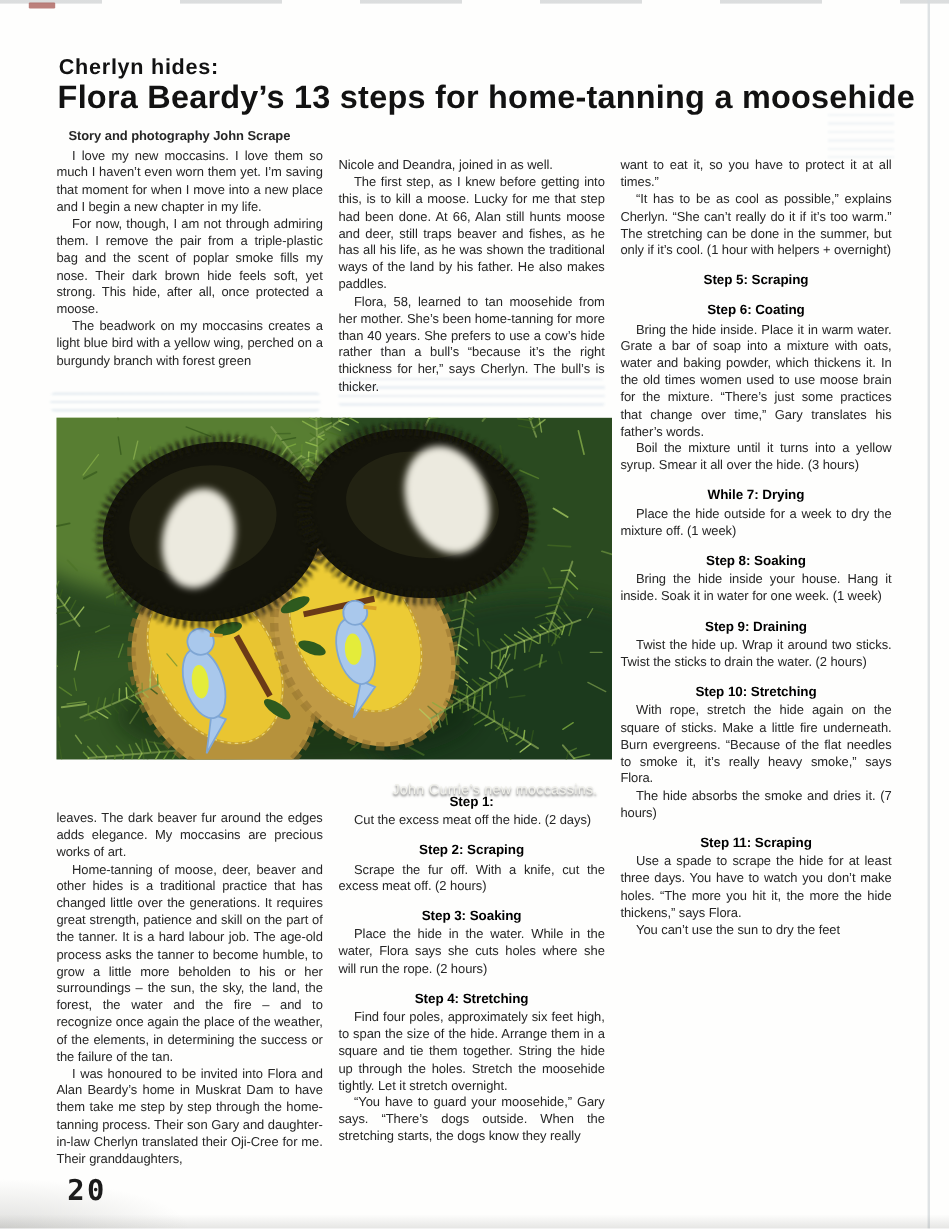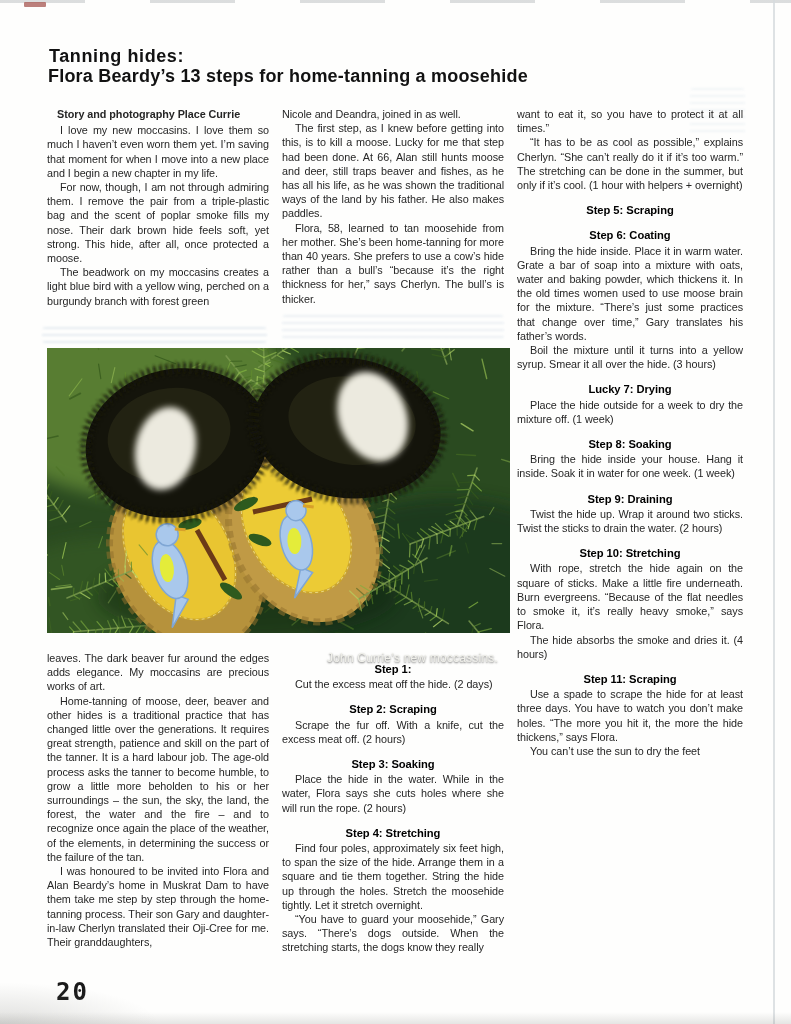--- a/index.html
+++ b/index.html
@@ -14,25 +14,25 @@
         background:linear-gradient(to bottom,rgba(0,0,0,0),rgba(115,115,110,.18));}
   .corner-shade{position:absolute;left:0;bottom:0;width:160px;height:42px;
         background:radial-gradient(ellipse at 0% 100%,rgba(110,110,105,.22),transparent 70%);}
   .ghost{position:absolute;filter:blur(1px);border-radius:4px;
         background:repeating-linear-gradient(to bottom,rgba(135,168,198,.20) 0 2px,transparent 2px 7px);}
   .ghost1{left:42px;top:327px;width:225px;height:16px;}
   .ghost2{left:282px;top:315px;width:222px;height:24px;opacity:.8;}
   .ghost3{left:690px;top:88px;width:55px;height:48px;opacity:.55;}
   
   .kicker{position:absolute;left:49px;top:46px;font-size:18px;font-weight:bold;letter-spacing:.6px;color:#121212;}
-  .title{position:absolute;left:48px;top:66px;margin:0;font-size:18px;font-weight:bold;letter-spacing:.2px;color:#121212;white-space:nowrap;}
+  .title{position:absolute;left:48px;top:66px;margin:0;font-size:27px;font-weight:bold;letter-spacing:.2px;color:#121212;white-space:nowrap;}
   
   .colblock{position:absolute;width:222px;font-size:10.8px;line-height:14.2px;text-align:justify;letter-spacing:-.05px;}
   .colblock p{margin:0;text-indent:13px;}
-  .colblock p.cont{text-indent:0;}
+  .colblock p.cont{text-indent:0;margin-top:24px;}
   .colblock p.byline{font-weight:bold;text-indent:10px;margin-bottom:2px;}
   .colblock h3.step{font-size:11.2px;line-height:14.2px;margin:11px 0 1px;font-weight:bold;color:#000;text-align:center;}
   .col1-top{left:47px;top:107px;}
   .col2-top{left:282px;top:107px;}
   .col3{left:517px;top:107px;width:226px;}
   .col1-bottom{left:47px;top:651px;}
   .col2-bottom{left:282px;top:651px;}
   
   .photo{position:absolute;left:47px;top:348px;width:463px;height:325px;margin:0;}
   .photo svg{display:block;width:463px;height:285px;}
@@ -47,50 +47,50 @@
 
 <div class="page">
 
   <div class="top-edge"></div>
   <div class="red-mark"></div>
   <div class="right-edge-line"></div>
   <div class="ghost ghost1"></div>
   <div class="ghost ghost2"></div>
   <div class="ghost ghost3"></div>
 
-  <div class="kicker">Tanning hides:</div>
+  <div class="kicker">Cherlyn hides:</div>
   <h1 class="title">Flora Beardy’s 13 steps for home-tanning a moosehide</h1>
 
   <div class="colblock col1-top">
-      <p class="byline">Story and photography Place Currie</p>
+      <p class="byline">Story and photography John Scrape</p>
       <p>I love my new moccasins. I love them so much I haven’t even worn them yet. I’m saving that moment for when I move into a new place and I begin a new chapter in my life.</p>
       <p>For now, though, I am not through admiring them. I remove the pair from a triple-plastic bag and the scent of poplar smoke fills my nose. Their dark brown hide feels soft, yet strong. This hide, after all, once protected a moose.</p>
       <p>The beadwork on my moccasins creates a light blue bird with a yellow wing, perched on a burgundy branch with forest green</p>
     </div>
   <div class="colblock col2-top">
       <p class="cont">Nicole and Deandra, joined in as well.</p>
       <p>The first step, as I knew before getting into this, is to kill a moose. Lucky for me that step had been done. At 66, Alan still hunts moose and deer, still traps beaver and fishes, as he has all his life, as he was shown the traditional ways of the land by his father. He also makes paddles.</p>
       <p>Flora, 58, learned to tan moosehide from her mother. She’s been home-tanning for more than 40 years. She prefers to use a cow’s hide rather than a bull’s “because it’s the right thickness for her,” says Cherlyn. The bull’s is thicker.</p>
     </div>
   <div class="colblock col3">
       <p class="cont">want to eat it, so you have to protect it at all times.”</p>
       <p>“It has to be as cool as possible,” explains Cherlyn. “She can’t really do it if it’s too warm.” The stretching can be done in the summer, but only if it’s cool. (1 hour with helpers + overnight)</p>
       <h3 class="step">Step 5: Scraping</h3>
       <h3 class="step">Step 6: Coating</h3>
       <p>Bring the hide inside. Place it in warm water. Grate a bar of soap into a mixture with oats, water and baking powder, which thickens it. In the old times women used to use moose brain for the mixture. “There’s just some practices that change over time,” Gary translates his father’s words.</p>
       <p>Boil the mixture until it turns into a yellow syrup. Smear it all over the hide. (3 hours)</p>
-      <h3 class="step">Lucky 7: Drying</h3>
+      <h3 class="step">While 7: Drying</h3>
       <p>Place the hide outside for a week to dry the mixture off. (1 week)</p>
       <h3 class="step">Step 8: Soaking</h3>
       <p>Bring the hide inside your house. Hang it inside. Soak it in water for one week. (1 week)</p>
       <h3 class="step">Step 9: Draining</h3>
       <p>Twist the hide up. Wrap it around two sticks. Twist the sticks to drain the water. (2 hours)</p>
       <h3 class="step">Step 10: Stretching</h3>
       <p>With rope, stretch the hide again on the square of sticks. Make a little fire underneath. Burn evergreens. “Because of the flat needles to smoke it, it’s really heavy smoke,” says Flora.</p>
-      <p>The hide absorbs the smoke and dries it. (4 hours)</p>
+      <p>The hide absorbs the smoke and dries it. (7 hours)</p>
       <h3 class="step">Step 11: Scraping</h3>
       <p>Use a spade to scrape the hide for at least three days. You have to watch you don’t make holes. “The more you hit it, the more the hide thickens,” says Flora.</p>
       <p>You can’t use the sun to dry the feet</p>
     </div>
   <div class="colblock col1-bottom">
       <p class="cont">leaves. The dark beaver fur around the edges adds elegance. My moccasins are precious works of art.</p>
       <p>Home-tanning of moose, deer, beaver and other hides is a traditional practice that has changed little over the generations. It requires great strength, patience and skill on the part of the tanner. It is a hard labour job. The age-old process asks the tanner to become humble, to grow a little more beholden to his or her surroundings – the sun, the sky, the land, the forest, the water and the fire – and to recognize once again the place of the weather, of the elements, in determining the success or the failure of the tan.</p>
       <p>I was honoured to be invited into Flora and Alan Beardy’s home in Muskrat Dam to have them take me step by step through the home-tanning process. Their son Gary and daughter-in-law Cherlyn translated their Oji-Cree for me. Their granddaughters,</p>
     </div>
   <div class="colblock col2-bottom">

